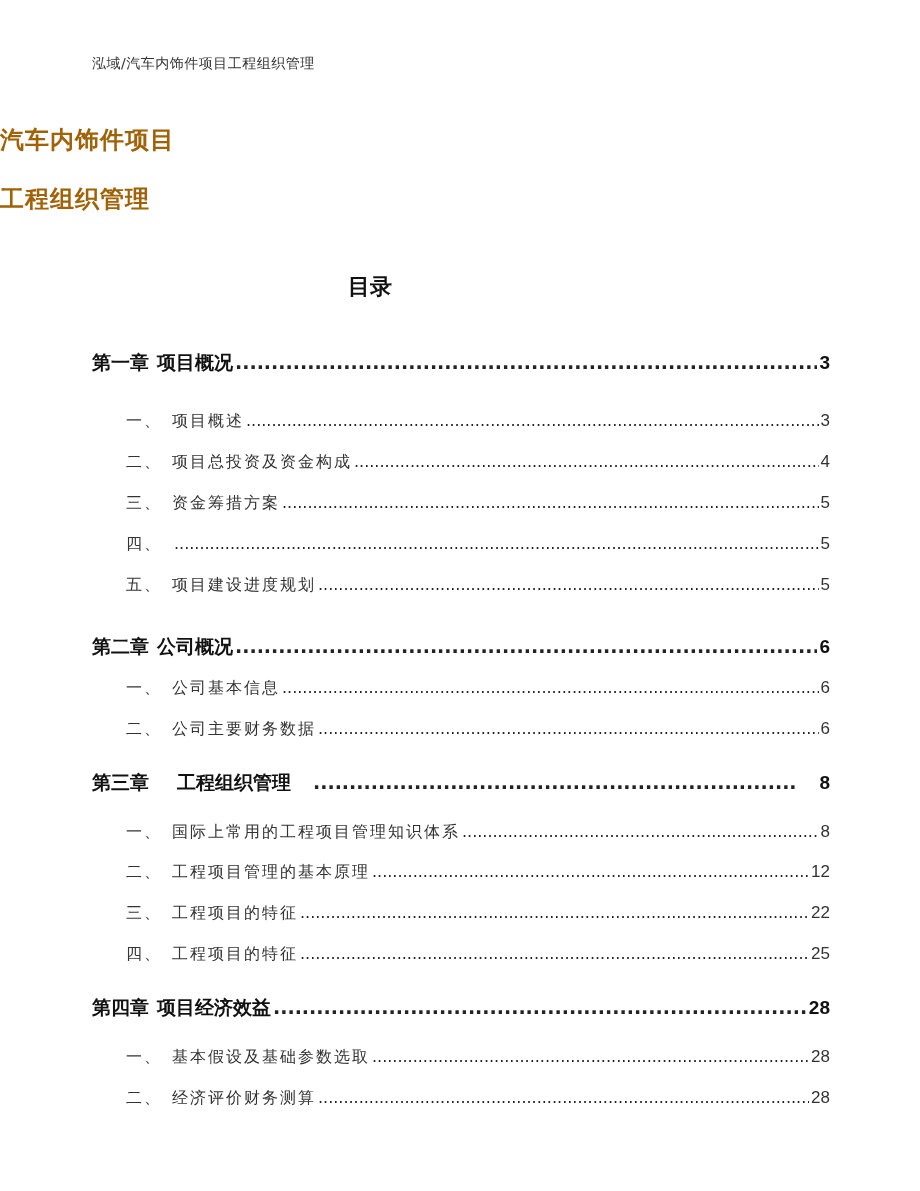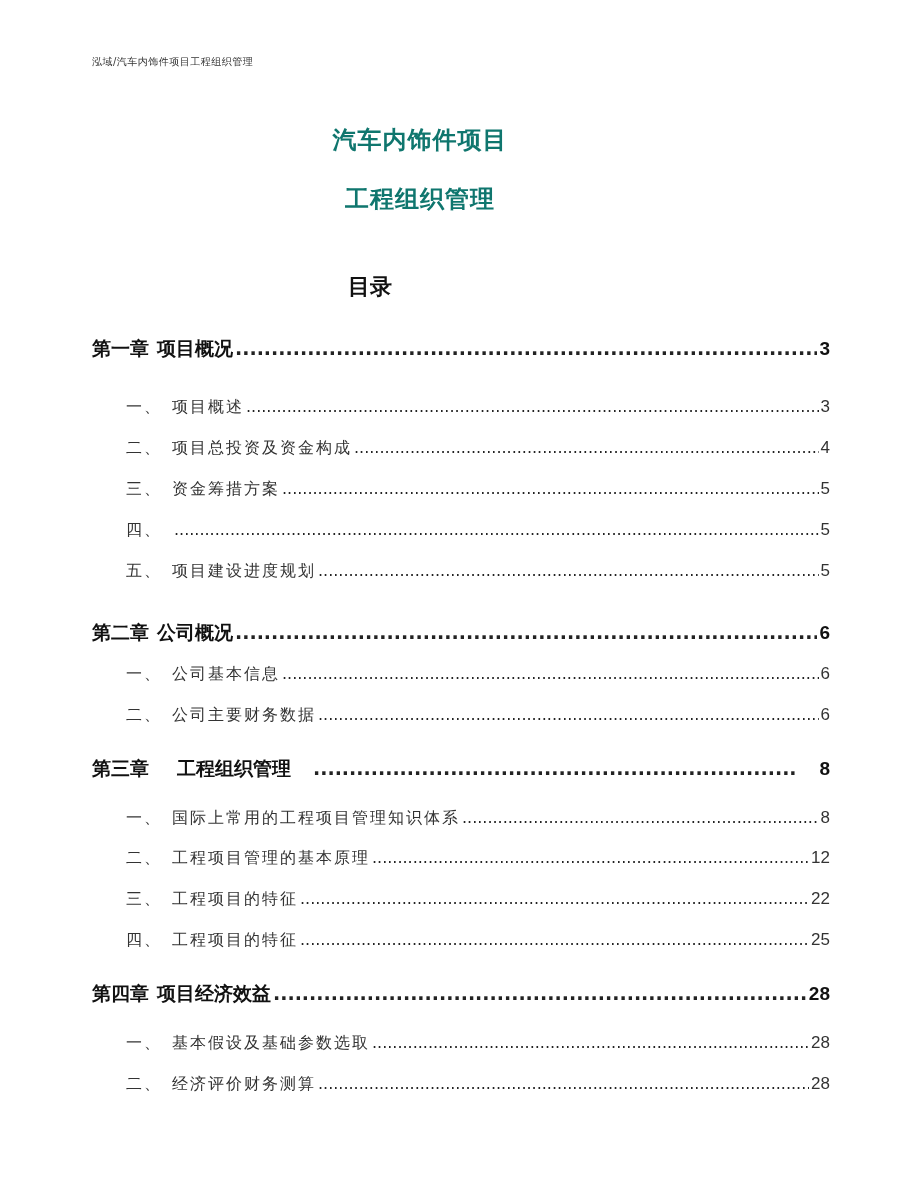--- a/index.html
+++ b/index.html
@@ -12,32 +12,31 @@
       height: 1191px;
       position: relative;
       overflow: hidden;
       font-family: "DejaVu Sans", "Liberation Sans", sans-serif;
       color: #1a1a1a;
     }
     .header-path {
       position: absolute;
       left: 92px;
       top: 55px;
-      font-size: 10px;
+      font-size: 14px;
       color: #333;
       letter-spacing: 0.5px;
     }
     .doc-title {
       position: absolute;
       left: 0;
       width: 840px;
-      text-align: center;
       font-size: 24px;
       font-weight: bold;
-      color: #0f766e;
+      color: #a16207;
       letter-spacing: 1px;
     }
     .doc-title.line1 { top: 124px; }
     .doc-title.line2 { top: 183px; }
     .toc-title {
       position: absolute;
       left: 0;
       width: 740px;
       top: 272px;
       text-align: center;
@@ -49,20 +48,21 @@
       position: absolute;
       left: 0;
       top: 0;
       width: 920px;
     }
     .toc-row {
       position: absolute;
       display: flex;
       align-items: baseline;
       white-space: nowrap;
+      margin-top: 14px;
     }
     .toc-row.chapter {
       left: 92px;
       width: 738px;
       font-size: 19px;
       font-weight: bold;
       color: #111;
     }
     .toc-row.section {
       left: 126px;

